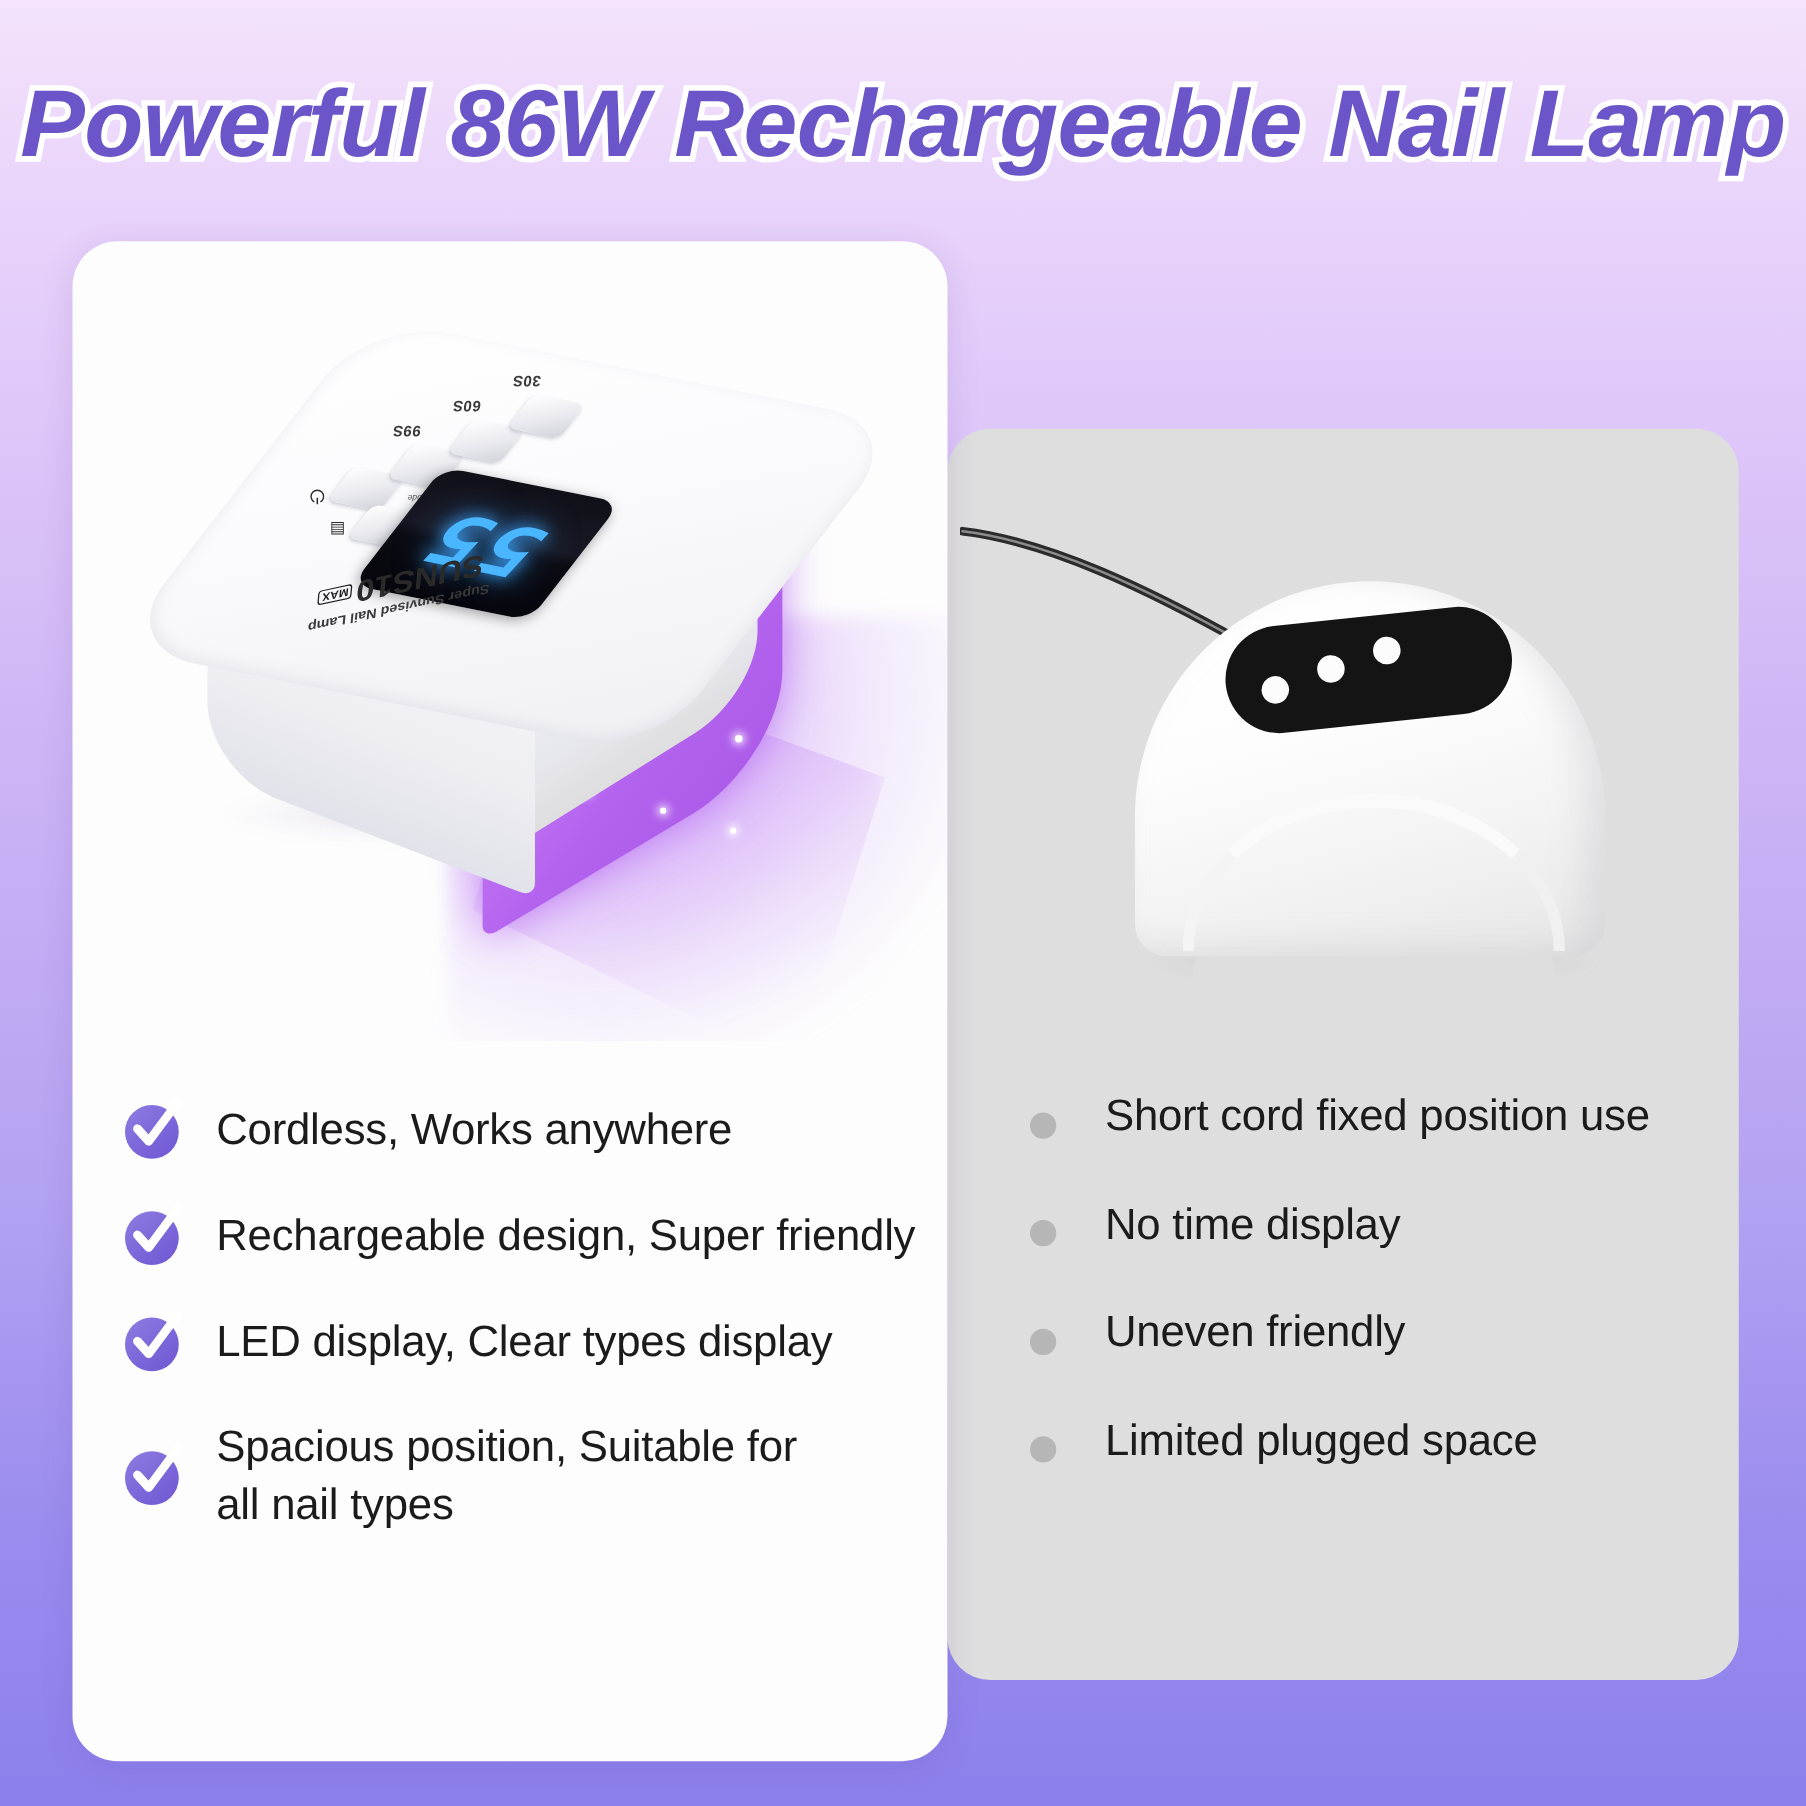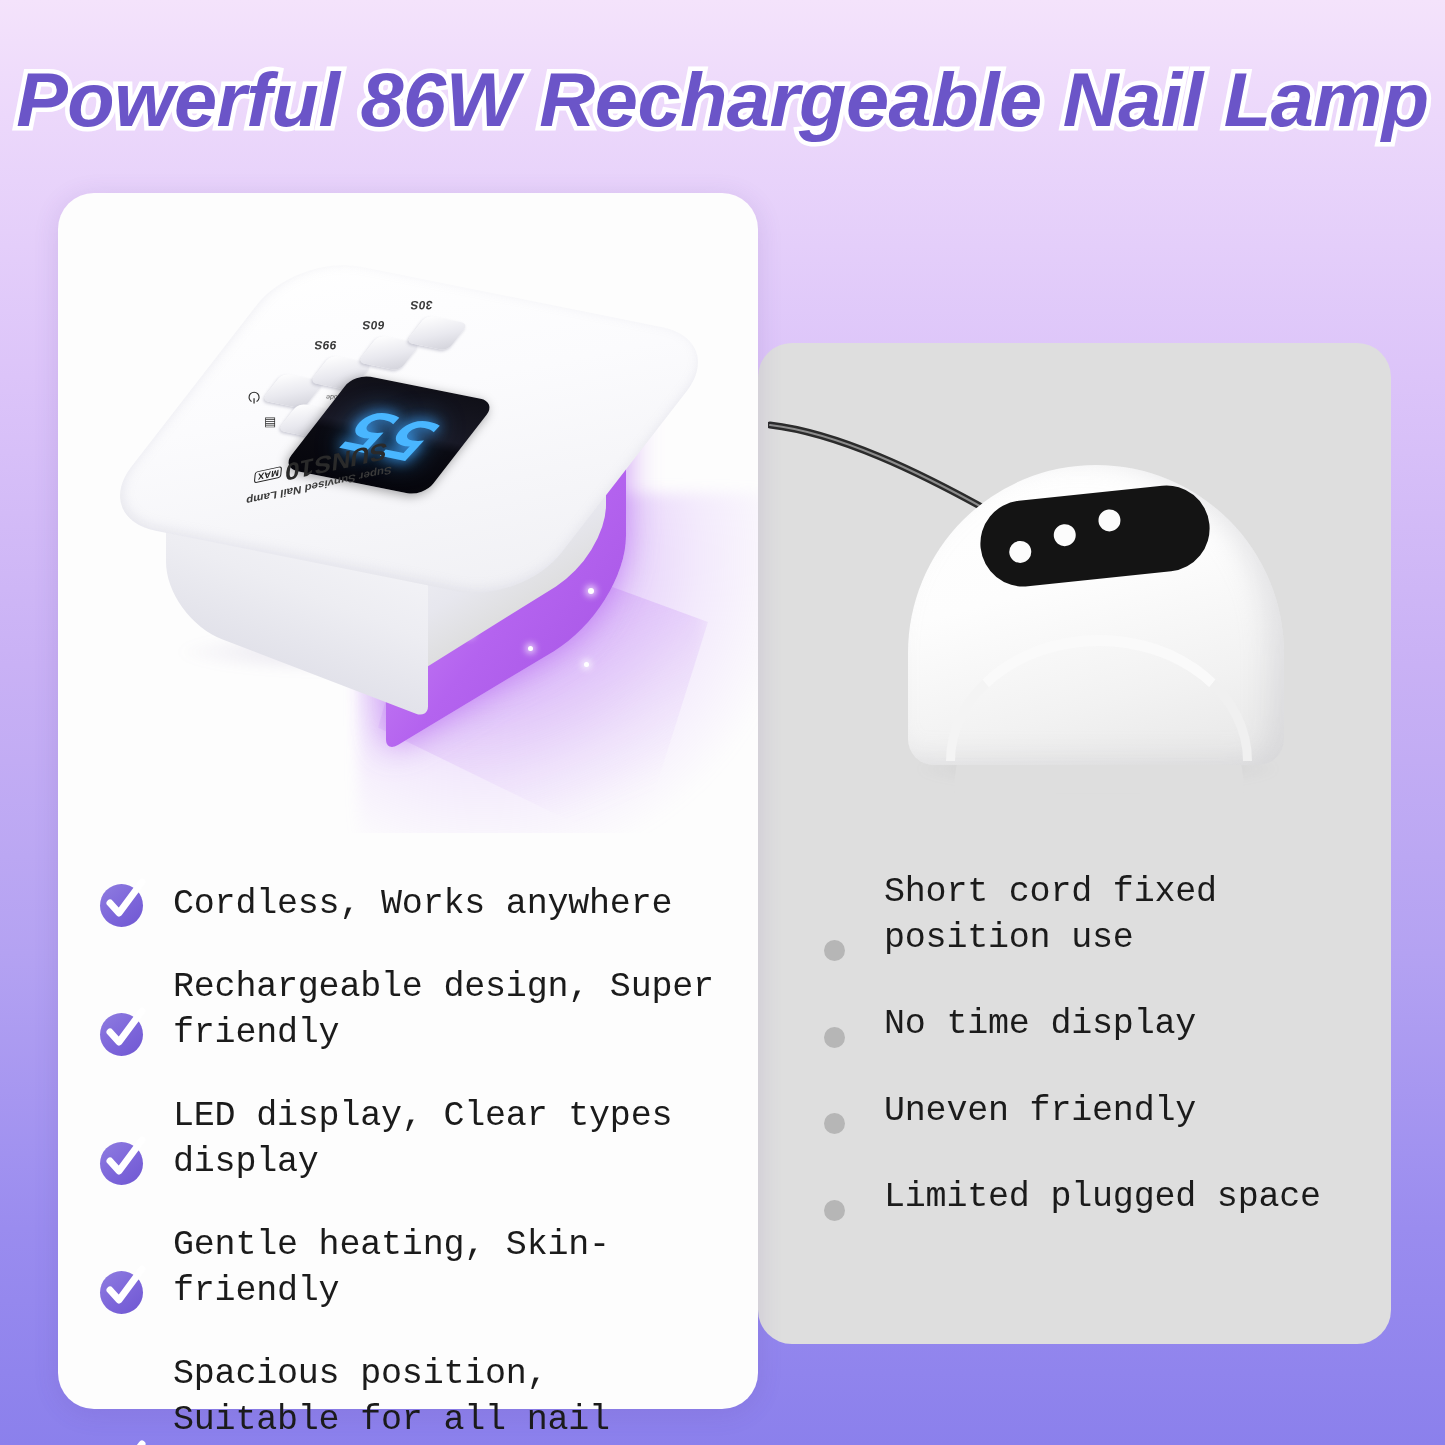--- a/index.html
+++ b/index.html
@@ -180,21 +180,21 @@
   .comp-shadow{
     position:absolute;left:160px;top:408px;width:360px;height:36px;
     background:radial-gradient(ellipse,rgba(140,140,145,.30) 0%,rgba(222,222,222,0) 72%);
     filter:blur(5px);
   }
 
   
   .list-pro{position:absolute;left:100px;top:880px;width:640px;}
   .list-con{position:absolute;left:824px;top:870px;width:560px;}
 
-  .row{display:flex;align-items:flex-end;font-family:Liberation Mono, monospace;}
+  .row{display:flex;align-items:center;}
   .list-pro .row{margin-bottom:38px;}
   .list-con .row{margin-bottom:41px;}
   .list-pro .row:last-child,.list-con .row:last-child{margin-bottom:0;}
 
   .check{
     flex:0 0 auto;width:43px;height:43px;position:relative;margin-top:4px;margin-right:30px;
   }
   .check .circ{
     position:absolute;left:0;top:0;width:43px;height:43px;border-radius:50%;
     background:linear-gradient(140deg,#8f7de0 0%,#7d66da 55%,#6f57d2 100%);
@@ -322,29 +322,20 @@
     </span>
     <span class="txt">LED display, Clear types display</span>
   </div>
   <div class="row">
     <span class="check">
       <span class="circ"></span>
       <svg viewBox="0 0 50 50">
           <path d="M12 26 L21 36 L44 5" stroke="#ffffff" stroke-width="7" fill="none" stroke-linecap="round" stroke-linejoin="round"></path>
         </svg>
     </span>
-    <span class="txt">Gentle heating, Skin-friendly</span>
-  </div>
-  <div class="row">
-    <span class="check">
-      <span class="circ"></span>
-      <svg viewBox="0 0 50 50">
-          <path d="M12 26 L21 36 L44 5" stroke="#ffffff" stroke-width="7" fill="none" stroke-linecap="round" stroke-linejoin="round"></path>
-        </svg>
-    </span>
     <span class="txt" style="display:block;max-width:470px;">Spacious position, Suitable for all nail types</span>
   </div>
 </div>
 
 <div class="list-con">
   <div class="row">
     <span class="dot"></span>
     <span class="txt-con">Short cord fixed position use</span>
   </div>
   <div class="row">

